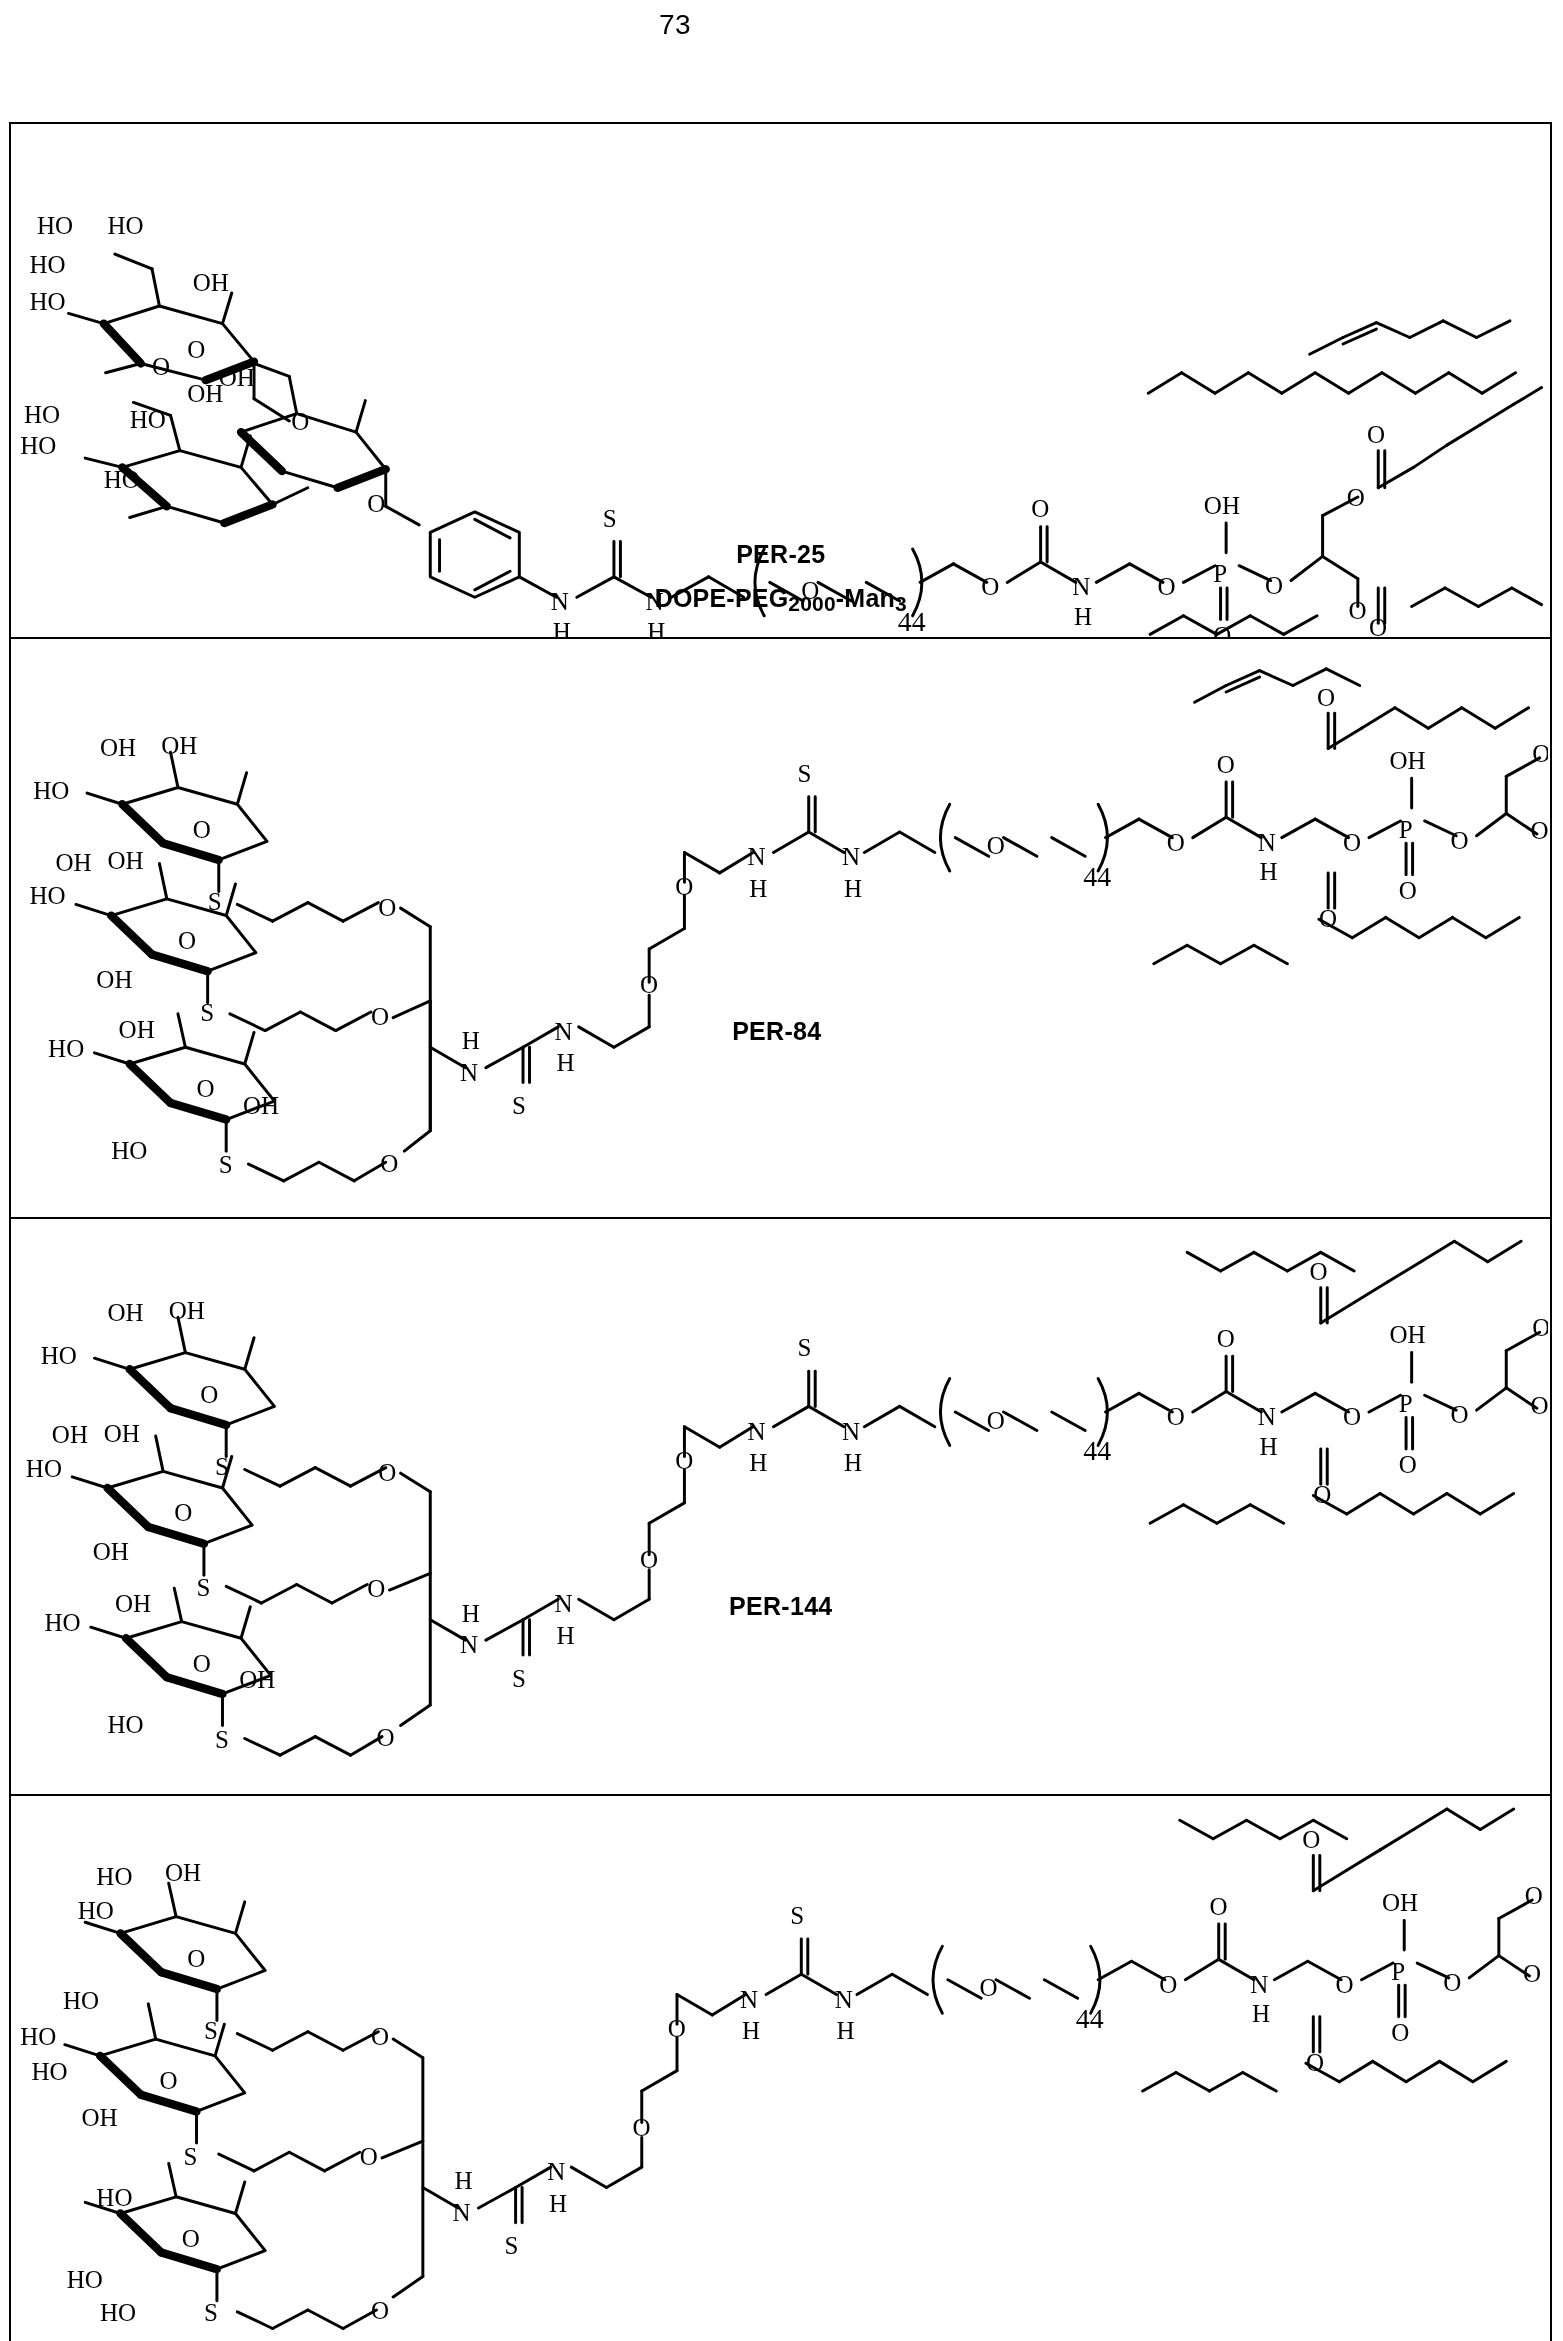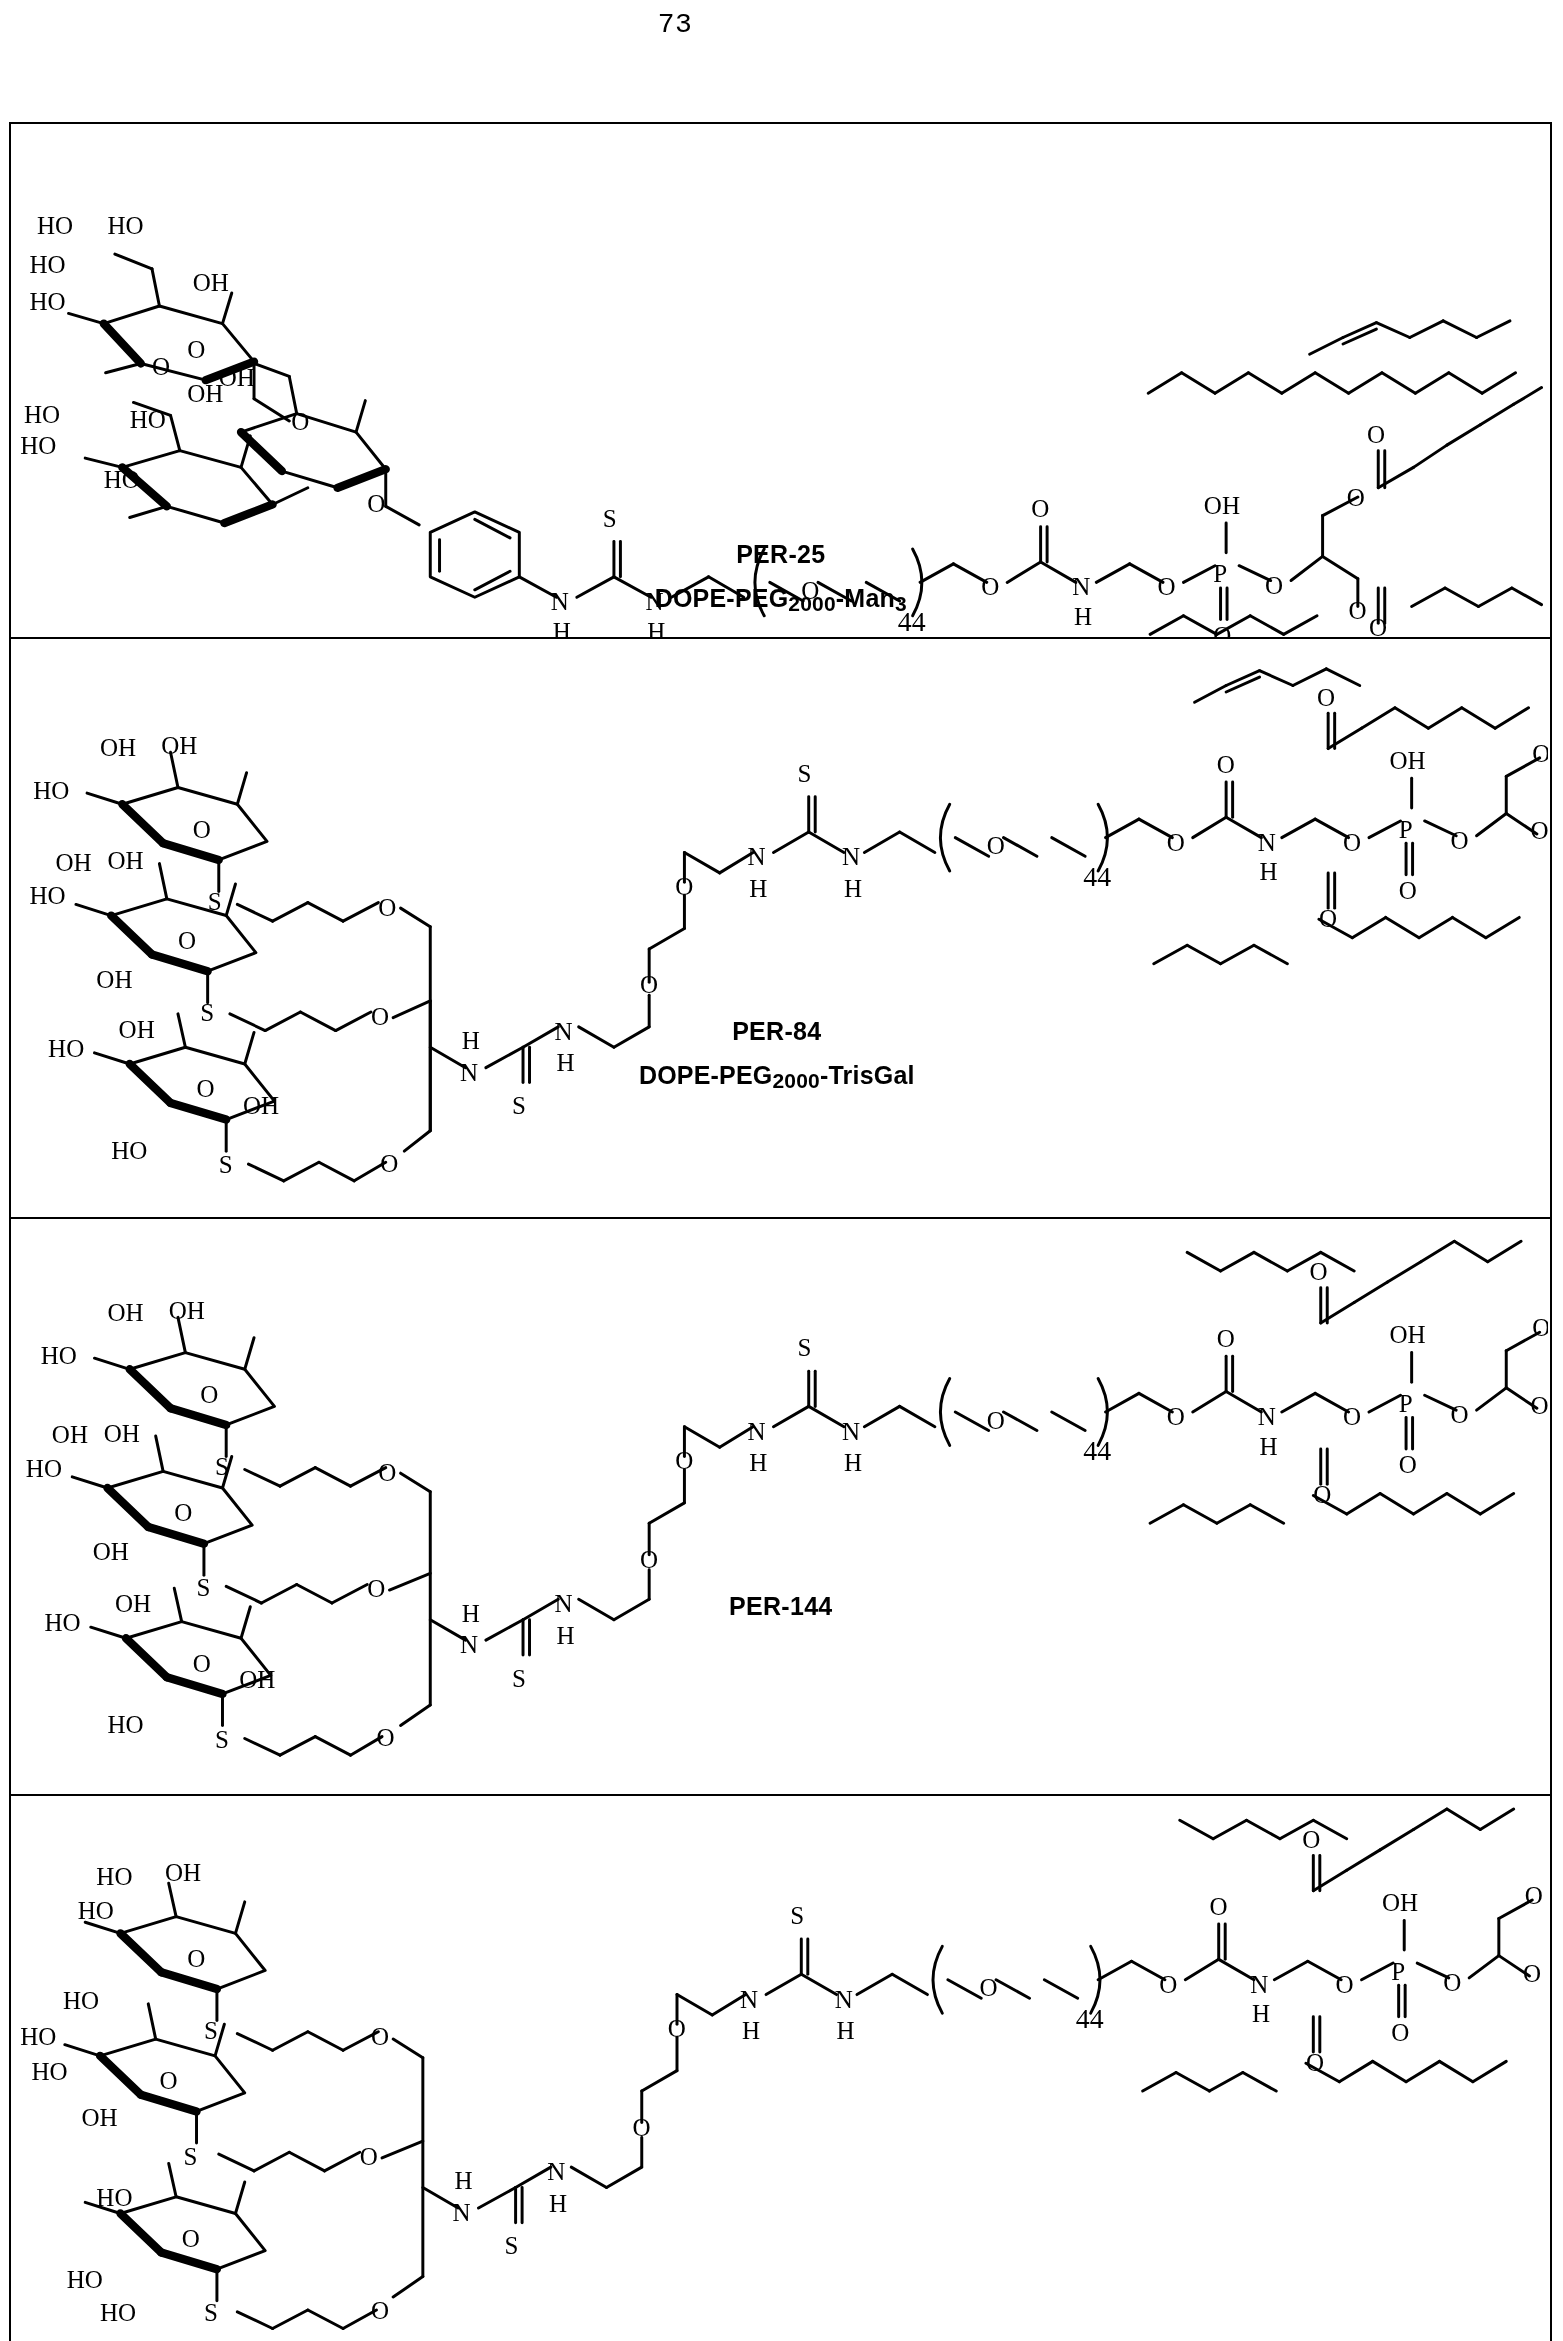--- a/index.html
+++ b/index.html
@@ -1,18 +1,18 @@
 <!DOCTYPE html>
 <html style="font-size:15px"><head>
 <meta charset="utf-8">
 <style>
   html,body{margin:0;padding:0;background:#ffffff;}
   body{width:1564px;height:2341px;font-family:"Liberation Sans",sans-serif;color:#000;position:relative;overflow:hidden;}
   .page{position:absolute;left:0;top:0;width:1564px;height:2341px;background:#fff;}
-  .page-number{position:absolute;top:9.3px;left:0;width:1350px;text-align:center;font-size:28px;font-family:Liberation Mono, monospace;letter-spacing:0.5px;}
+  .page-number{position:absolute;top:9.3px;left:0;width:1350px;text-align:center;font-size:28px;font-family:Liberation Sans, sans-serif;letter-spacing:0.5px;}
   .panels{position:absolute;left:9.3px;top:122px;width:1543px;}
   .panel{position:relative;border:2.8px solid #000;box-sizing:border-box;background:#fff;overflow:hidden;}
   .panel + .panel{border-top:0;}
   .p1{height:517px;}
   .p2{height:580px;}
   .p3{height:577px;}
   .p4{height:566px;}
   .svgwrap{position:absolute;left:0;top:0;width:100%;height:100%;}
   .caption{position:absolute;text-align:center;font-weight:bold;font-family:"Liberation Sans",sans-serif;line-height:1.30;}
   .cap-id{font-size:25px;font-weight:bold;letter-spacing:0.3px;}
@@ -373,21 +373,20 @@
             <text x="1552" y="226">O</text>
             <text x="1640" y="132">O</text>
             <text x="1408" y="72">O</text>
             <text x="1638" y="216">O</text>
             <text x="1410" y="310">O</text>
           </g>
         </svg>
       </div>
       <div class="caption" style="left:0;right:8px;top:376px;">
         <div class="cap-id">PER-84</div>
-        <div class="cap-name"><span>DOPE-PEG</span><sub>2000</sub><span>-TrisGal</span></div>
       </div>
     </div>
 
     <div class="panel p3">
       <div class="svgwrap">
         <svg viewBox="0 0 1657 622" width="1537" height="577" xmlns="http://www.w3.org/2000/svg">
           <g fill="none" stroke="#000" stroke-width="3.2" stroke-linecap="round" stroke-linejoin="round">
 
             <path d="M128 162 L188 144 L252 162 L284 202 L232 222 L172 204 Z"></path>
             <path d="M128 162 L172 204" stroke-width="9"></path>

